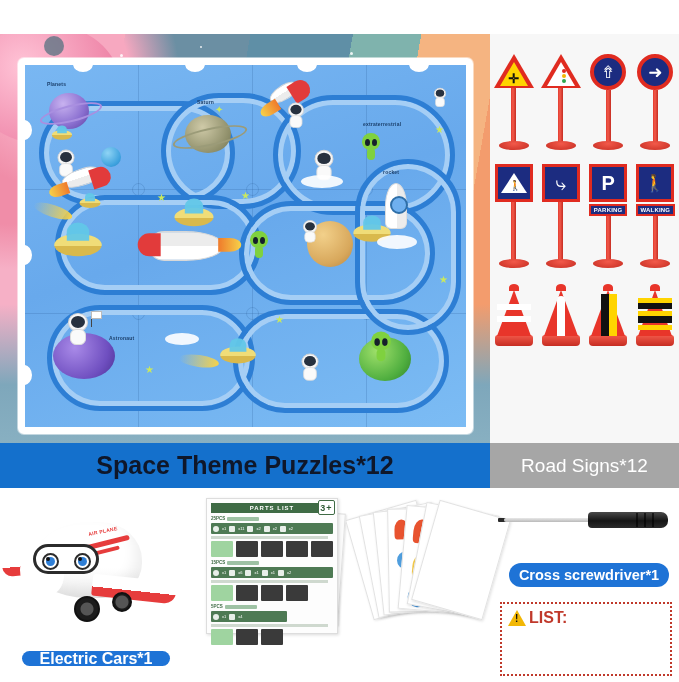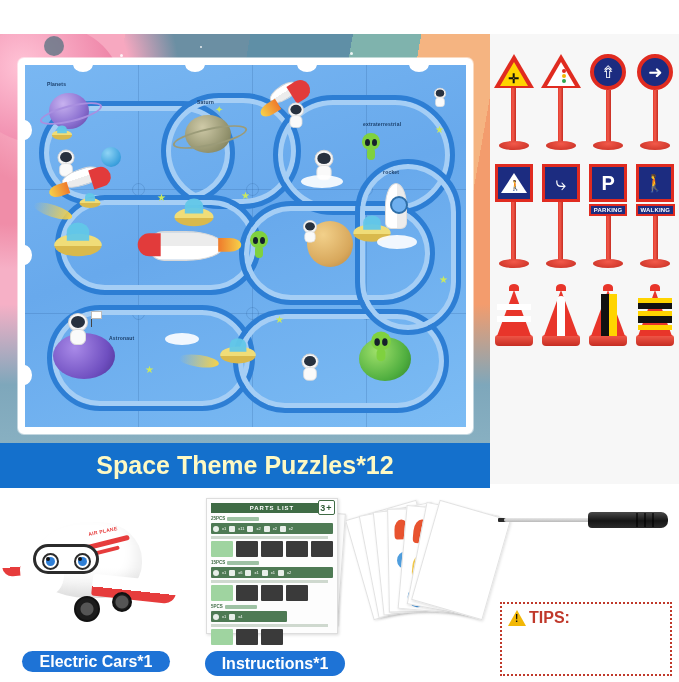--- a/index.html
+++ b/index.html
@@ -252,21 +252,21 @@
   .cone-stripes { position:absolute; left:-17px; top:0; width:34px;height:46px; overflow:hidden; }
   .cone-base {
     width:38px;height:11px;
     background:linear-gradient(180deg,#f2594a,#c62d22);
     border-radius:3px 3px 4px 4px; margin-top:-1px;
   }
 
   
   .caption-row { position:absolute; left:0; top:443px; width:679px; height:45px; display:flex; }
   .cap-blue {
-    width:490px;height:45px;background:#1470cc;color:#fef9c3;
+    width:490px;height:45px;background:#1470cc;color:#0f172a;
     display:flex;align-items:center;justify-content:center;
     font-size:25px;font-weight:bold;
   }
   .cap-gray {
     width:189px;height:45px;background:#a6a6a6;color:#ffffff;
     display:flex;align-items:center;justify-content:center;
     font-size:19px;
   }
 
   
@@ -411,21 +411,21 @@
   }
   .tips-title { color:#c0392b; font-size:16px; font-weight:bold; }
   .tips-body { font-size:13.5px; color:#111; line-height:1.25; margin-top:2px; }
 
   
   .pill {
     position:absolute; background:#1e73d6; color:#fff;
     border-radius:999px; display:flex; align-items:center; justify-content:center;
     font-weight:bold; white-space:nowrap;
   }
-  .pill-cars   { left:22px;  top:651px; width:148px; height:21px; font-size:16px; }
+  .pill-cars   { left:22px;  top:651px; width:148px; height:15px; font-size:16px; }
   .pill-instr  { left:205px; top:651px; width:140px; height:25px; font-size:16px; }
   .pill-tattoo { left:355px; top:651px; width:139px; height:23px; font-size:11.5px; }
   .pill-driver { left:509px; top:563px; width:160px; height:24px; font-size:14.5px; }
 </style>
 </head>
 <body>
 
 <div class="page">
 
 
@@ -752,20 +752,21 @@
             </div>
             <div class="cone-base"></div>
           </div>
         </div>
       </div>
     </div>
   </div>
 
   <div class="caption-row">
     <div class="cap-blue">Space Theme Puzzles*12</div>
+    <div class="cap-gray">Road Signs*12</div>
   </div>
 
   <div class="bottom">
 
     <div class="cell cell-plane">
       <div class="plane-wrap">
         <div class="plane-wing-back"></div>
         <div class="plane-tail"></div>
         <div class="plane-body"></div>
         <div class="plane-nose"></div>
@@ -864,21 +865,20 @@
               <span class="part-t">x4</span>
           </div>
           <div class="note-line"></div>
           <div class="thumb-row">
             <div class="thumb green"></div>
               <div class="thumb dark"></div>
               <div class="thumb dark"></div>
           </div>
         </div>
       </div>
-      <div class="pill pill-instr" style="position:absolute;left:13px;top:161px;">Instructions*1</div>
     </div>
 
     <div class="cell cell-stick">
       <div class="sticker-fan">
         <div class="sh" style="left:0px;transform:rotate(-16deg);"></div>
         <div class="sh" style="left:10px;transform:rotate(-11deg);"></div>
         <div class="sh" style="left:20px;transform:rotate(-6deg);"></div>
         <div class="sh" style="left:30px;transform:rotate(-1deg);">
           <div class="sticker-dot" style="left:6px;top:10px;width:14px;height:20px;background:#e8532f;border-radius:50% 50% 20% 20%;"></div>
           <div class="sticker-dot" style="left:30px;top:8px;width:16px;height:16px;background:#f2c94c;"></div>
@@ -907,23 +907,24 @@
     <div style="position:relative;width:176px;height:50px;">
       <div class="sd-tip"></div>
       <div class="sd-shaft"></div>
       <div class="sd-handle">
         <div class="sd-grip" style="left:48px;top:1px;height:14px;"></div>
         <div class="sd-grip" style="left:56px;top:1px;height:14px;"></div>
         <div class="sd-grip" style="left:64px;top:1px;height:14px;"></div>
       </div>
     </div>
   </div>
+  <div class="pill pill-driver">Cross screwdriver*1</div>
 
   <div class="tips-box">
     <div class="tips-head">
       <div class="warn-tri">
           <span>!</span>
         </div>
-      <div class="tips-title">TIPS:</div>
+      <div class="tips-title">LIST:</div>
     </div>
   </div>
 
 </div>
 
 </body></html>

